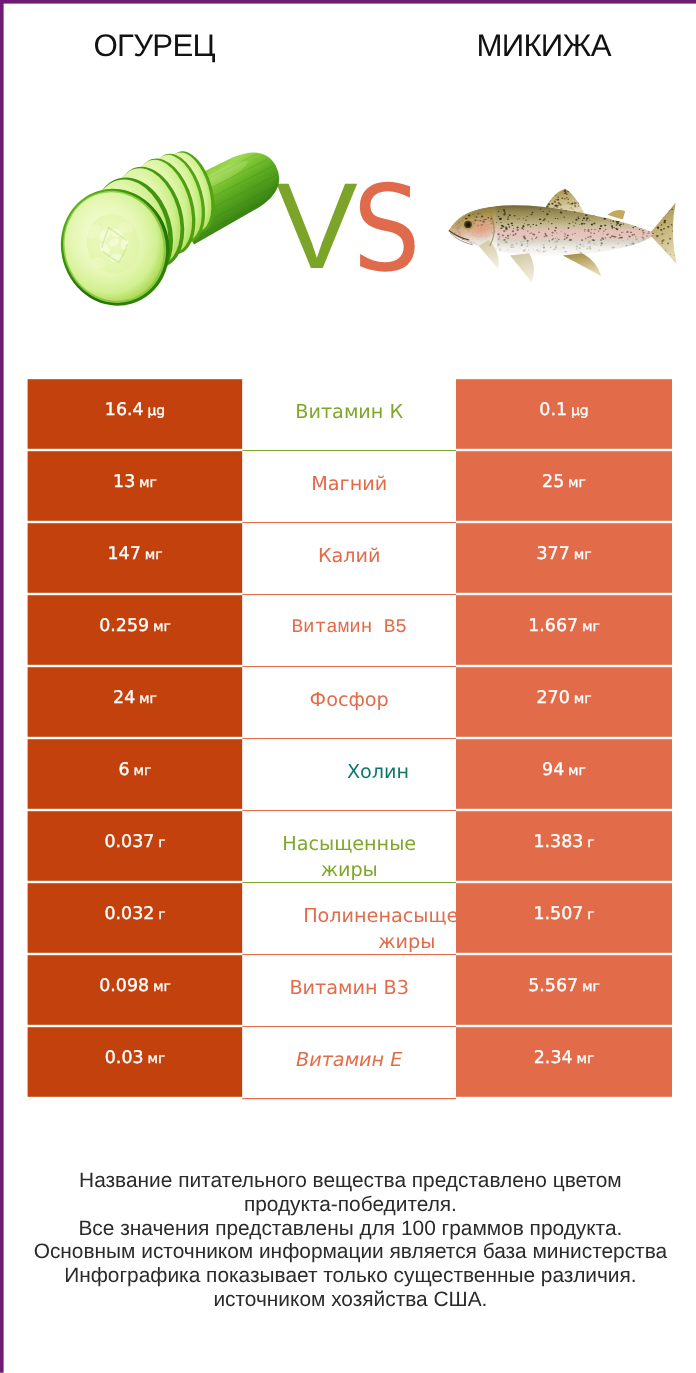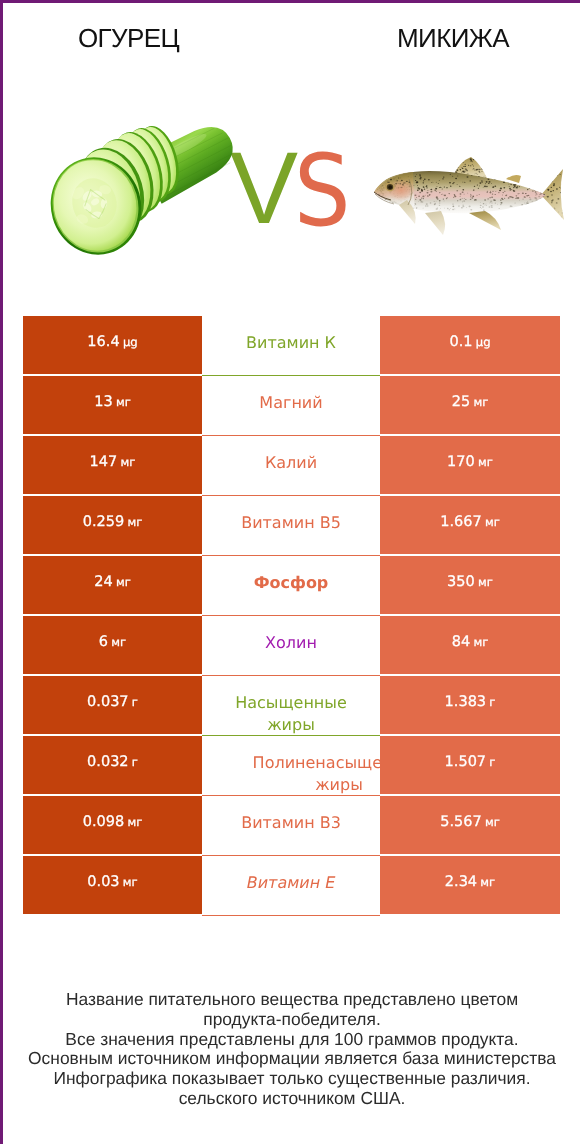--- a/index.html
+++ b/index.html
@@ -12,21 +12,21 @@
   .table{position:absolute;left:20px;top:313px;width:537px;}
   .row{display:flex;height:58px;margin-bottom:2px;position:relative;}
   .row .line{position:absolute;left:179px;width:178px;bottom:-2px;height:1px;}
   .cL{width:179px;background:#c2410c;color:#fff;display:flex;align-items:center;justify-content:center;font:400 14.5px "DejaVu Sans",sans-serif;-webkit-text-stroke:0.3px #fff;}
   .unit{font-size:0.80em;margin-left:0.28em;}
   .cL>span,.cR>span{position:relative;top:-3px;}
   .cM{width:178px;background:#fff;font:400 16px "DejaVu Sans",sans-serif;text-align:center;line-height:22px;box-sizing:border-box;padding-top:16px;overflow:visible;}
   .cM>div{width:178px;}
   .cM span{white-space:nowrap;display:block;}
   .cR{width:180px;background:#e26b49;color:#fff;display:flex;align-items:center;justify-content:center;font:400 14.5px "DejaVu Sans",sans-serif;-webkit-text-stroke:0.3px #fff;}
-  .foot{position:absolute;left:0;top:971px;width:578px;text-align:center;font:400 17.4px "Liberation Sans",sans-serif;color:#2b2b2b;line-height:19.8px;margin-top:16px;}
+  .foot{position:absolute;left:0;top:971px;width:578px;text-align:center;font:400 17.4px "Liberation Sans",sans-serif;color:#2b2b2b;line-height:19.8px;}
 </style>
 </head>
 <body>
 
 <div class="page">
   <div class="t-left">ОГУРЕЦ</div>
   <div class="t-right">МИКИЖА</div>
 
   <svg class="hero" width="578" height="310" viewBox="0 0 578 310">
     <defs>
@@ -894,69 +894,69 @@
         <div class="cL">
           <span>147</span>
           <span class="unit">мг</span>
         </div>
         <div class="cM" style="color: rgb(226, 107, 73);">
           <div>
             <span>Калий</span>
           </div>
         </div>
         <div class="cR">
-          <span>170</span>
+          <span>377</span>
           <span class="unit">мг</span>
         </div>
         <div class="line" style="background: rgb(226, 107, 73);"></div>
       </div>
       <div class="row">
         <div class="cL">
           <span>0.259</span>
           <span class="unit">мг</span>
         </div>
-        <div class="cM" style="color: rgb(226, 107, 73);">
+        <div class="cM" style="color: rgb(226, 107, 73); font-family: Liberation Mono, monospace;">
           <div>
             <span>Витамин B5</span>
           </div>
         </div>
         <div class="cR">
           <span>1.667</span>
           <span class="unit">мг</span>
         </div>
         <div class="line" style="background: rgb(226, 107, 73);"></div>
       </div>
       <div class="row">
         <div class="cL">
           <span>24</span>
           <span class="unit">мг</span>
         </div>
-        <div class="cM" style="color: rgb(226, 107, 73); font-weight: bold;">
+        <div class="cM" style="color: rgb(226, 107, 73);">
           <div>
             <span>Фосфор</span>
           </div>
         </div>
         <div class="cR">
-          <span>350</span>
+          <span>270</span>
           <span class="unit">мг</span>
         </div>
         <div class="line" style="background: rgb(226, 107, 73);"></div>
       </div>
       <div class="row">
         <div class="cL">
           <span>6</span>
           <span class="unit">мг</span>
         </div>
-        <div class="cM" style="color: #a21caf;">
+        <div class="cM" style="color: #0f766e; padding-left: 24px;">
           <div>
             <span>Холин</span>
           </div>
         </div>
         <div class="cR">
-          <span>84</span>
+          <span>94</span>
           <span class="unit">мг</span>
         </div>
         <div class="line" style="background: rgb(226, 107, 73);"></div>
       </div>
       <div class="row">
         <div class="cL">
           <span>0.037</span>
           <span class="unit">г</span>
         </div>
         <div class="cM" style="color: rgb(128, 166, 42);">
@@ -1020,15 +1020,15 @@
         </div>
         <div class="line" style="background: rgb(226, 107, 73);"></div>
       </div>
     </div>
   <div class="foot" id="foot">
       <div>Название питательного вещества представлено цветом</div>
       <div>продукта-победителя.</div>
       <div>Все значения представлены для 100 граммов продукта.</div>
       <div>Основным источником информации является база министерства</div>
       <div>Инфографика показывает только существенные различия.</div>
-      <div>сельского источником США.</div>
+      <div>источником хозяйства США.</div>
     </div>
 </div>
 
 </body></html>

